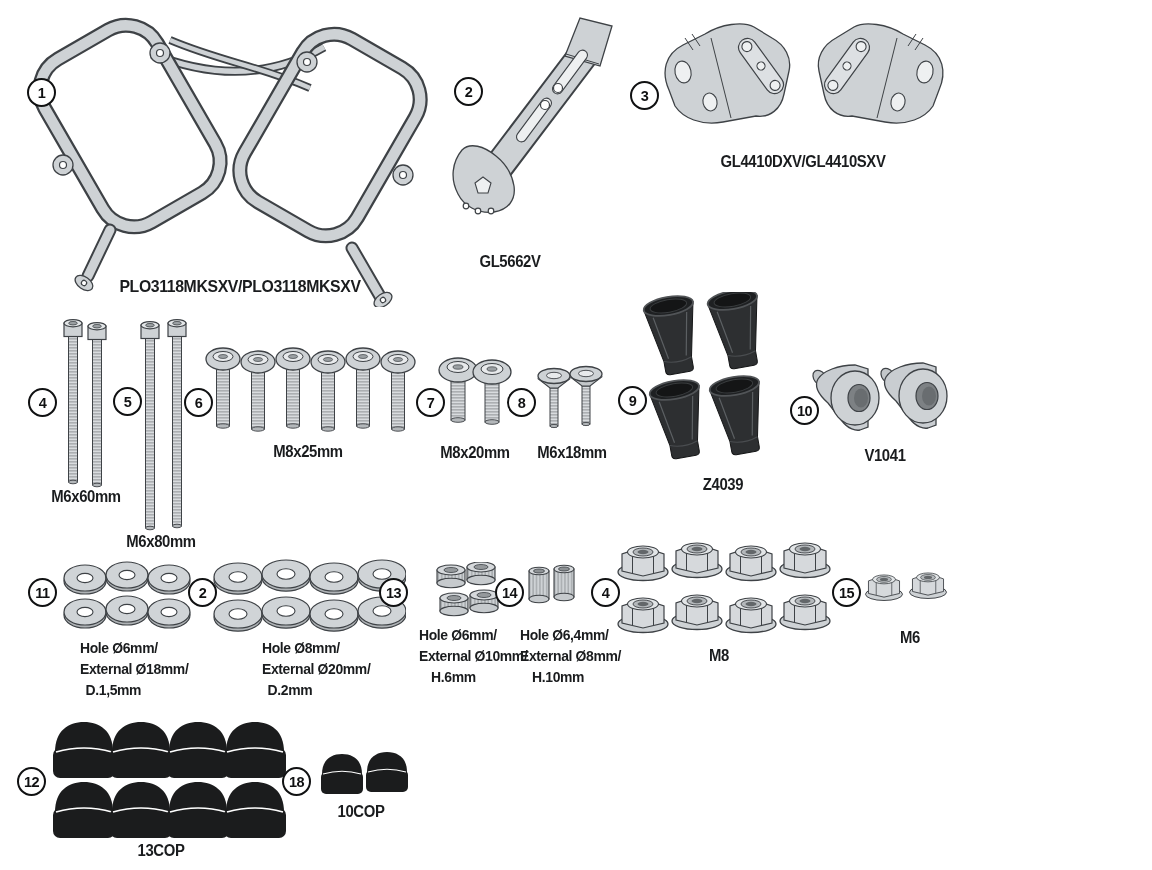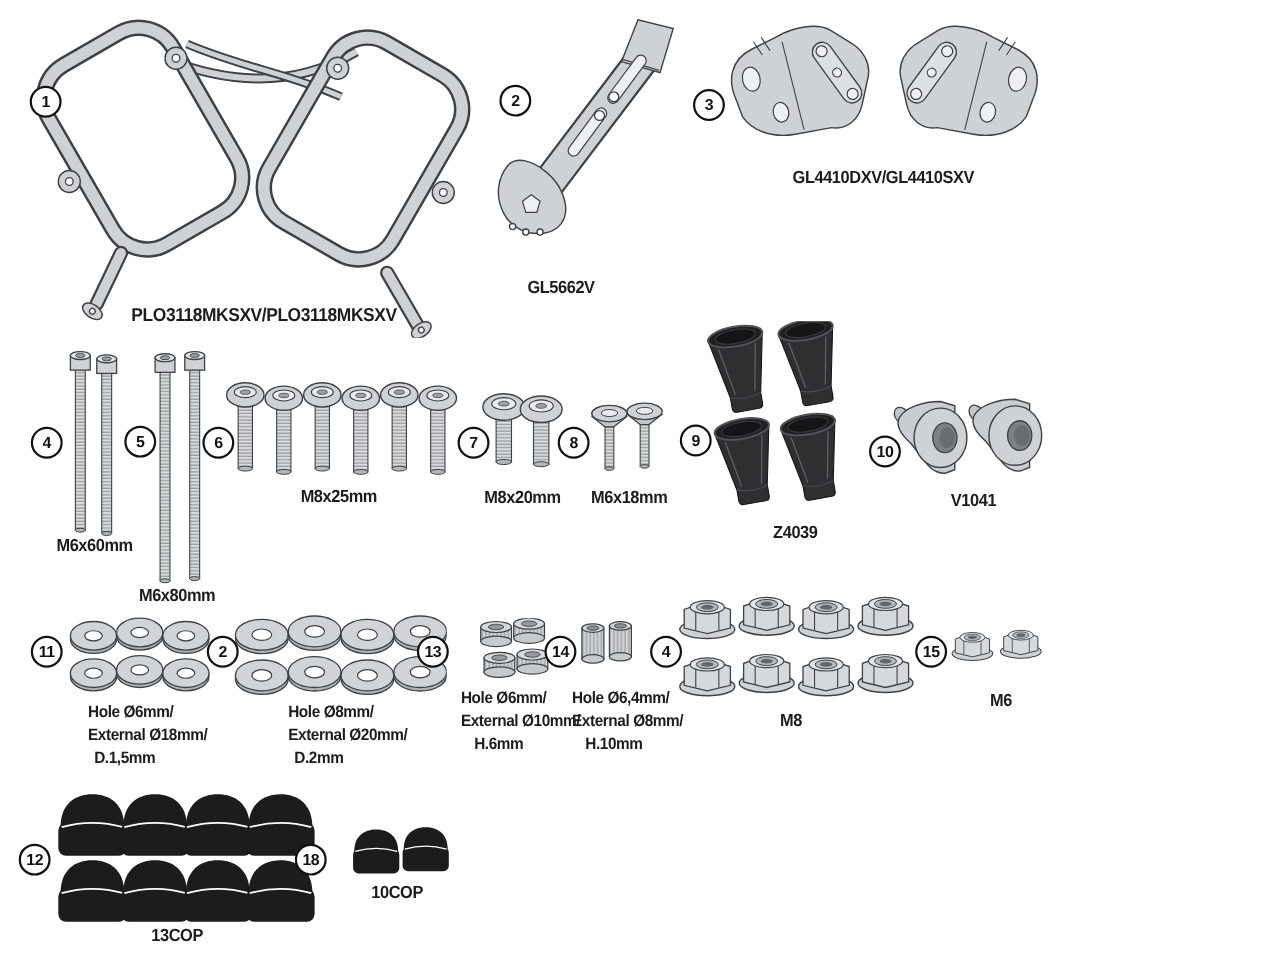--- a/index.html
+++ b/index.html
@@ -410,17 +410,17 @@
     </svg>
     <div class="badge" style="left:17px;top:767px">12</div>
     <div class="lbl" style="left:111px;top:842px;width:100px">13COP</div>
   </div>
 
   <div>
     <svg class="ill" style="left:316px;top:744px" width="100" height="62" viewBox="0 0 100 62">
       <use href="#cap10" x="26" y="9"></use>
         <use href="#cap10" x="71" y="7"></use>
     </svg>
-    <div class="badge" style="left:268px;top:767px">18</div>
+    <div class="badge" style="left:282px;top:767px">18</div>
     <div class="lbl" style="left:311px;top:803px;width:100px">10COP</div>
   </div>
 
 </div>
 
 </body></html>

